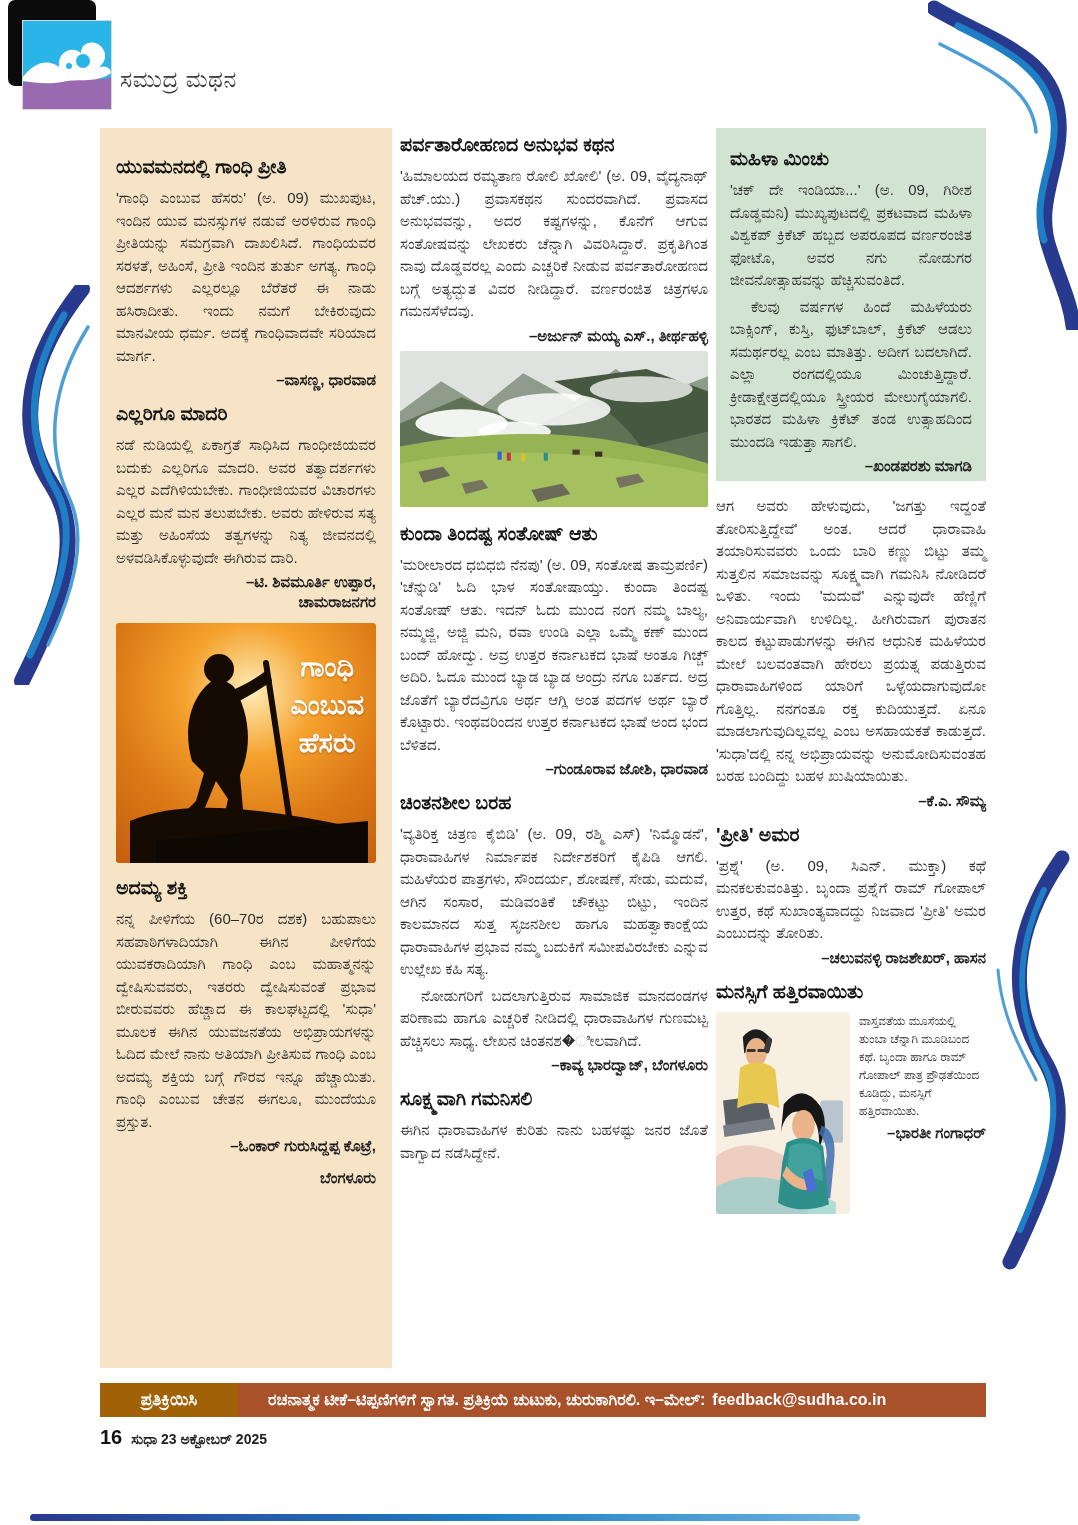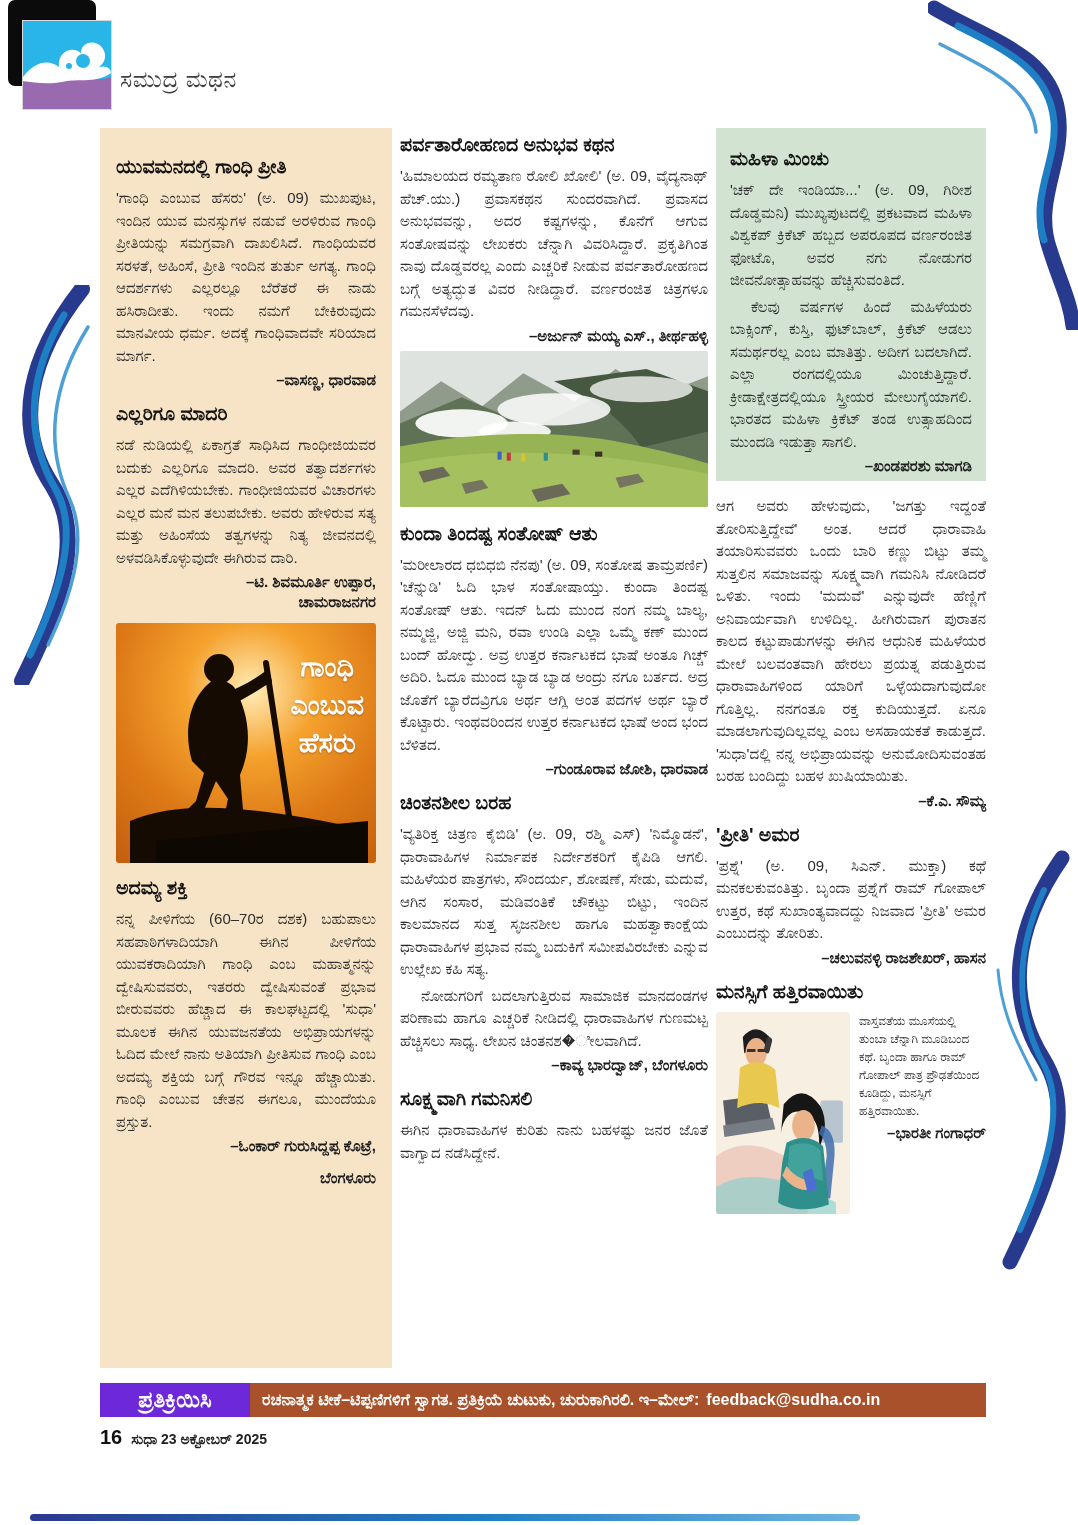--- a/index.html
+++ b/index.html
@@ -33,24 +33,24 @@
                   font-weight:bold;font-size:27px;line-height:1.4;text-shadow:0 1px 2px rgba(90,40,0,.4);}
   
   .photo{width:100%;height:156px;margin:6px 0 10px;overflow:hidden;border-radius:2px;}
   
   .illu-row{display:flex;gap:9px;margin-top:8px;}
   .illu{width:134px;height:202px;flex:0 0 auto;overflow:hidden;border-radius:3px;}
   .illu-text{flex:1;min-width:0;}
   .illu-text .art-body{font-size:12px;text-align:left;}
   
   .feedback{position:absolute;left:100px;top:1383px;width:886px;height:34px;display:flex;}
-  .feedback-label{background:#6d28d9;color:#ffffff;width:150px;display:flex;align-items:center;
-                  justify-content:center;font-size:22px;font-weight:bold;flex:0 0 auto;}
+  .feedback-label{background:#a16207;color:#ffffff;width:138px;display:flex;align-items:center;
+                  justify-content:center;font-size:17px;font-weight:bold;flex:0 0 auto;}
   .feedback-msg{background:#a8512a;color:#ffffff;flex:1;display:flex;align-items:center;gap:7px;
-                padding:0 12px;font-size:16px;font-weight:bold;white-space:nowrap;overflow:hidden;}
+                padding:0 30px;font-size:16px;font-weight:bold;white-space:nowrap;overflow:hidden;}
   .feedback-email{color:#ffffff;cursor:pointer;}
   
   .page-footer{position:absolute;left:100px;top:1426px;display:flex;align-items:baseline;gap:9px;}
   .page-num{font-size:20px;font-weight:bold;color:#111;}
   .edition{font-size:14px;font-weight:bold;color:#222;}
   .bottom-rule{position:absolute;left:30px;top:1514px;width:830px;height:7px;border-radius:4px;
                background:linear-gradient(90deg,#2b3990,#1e7fc4 55%,#6db4e0);}
 </style>
 </head>
 <body>

